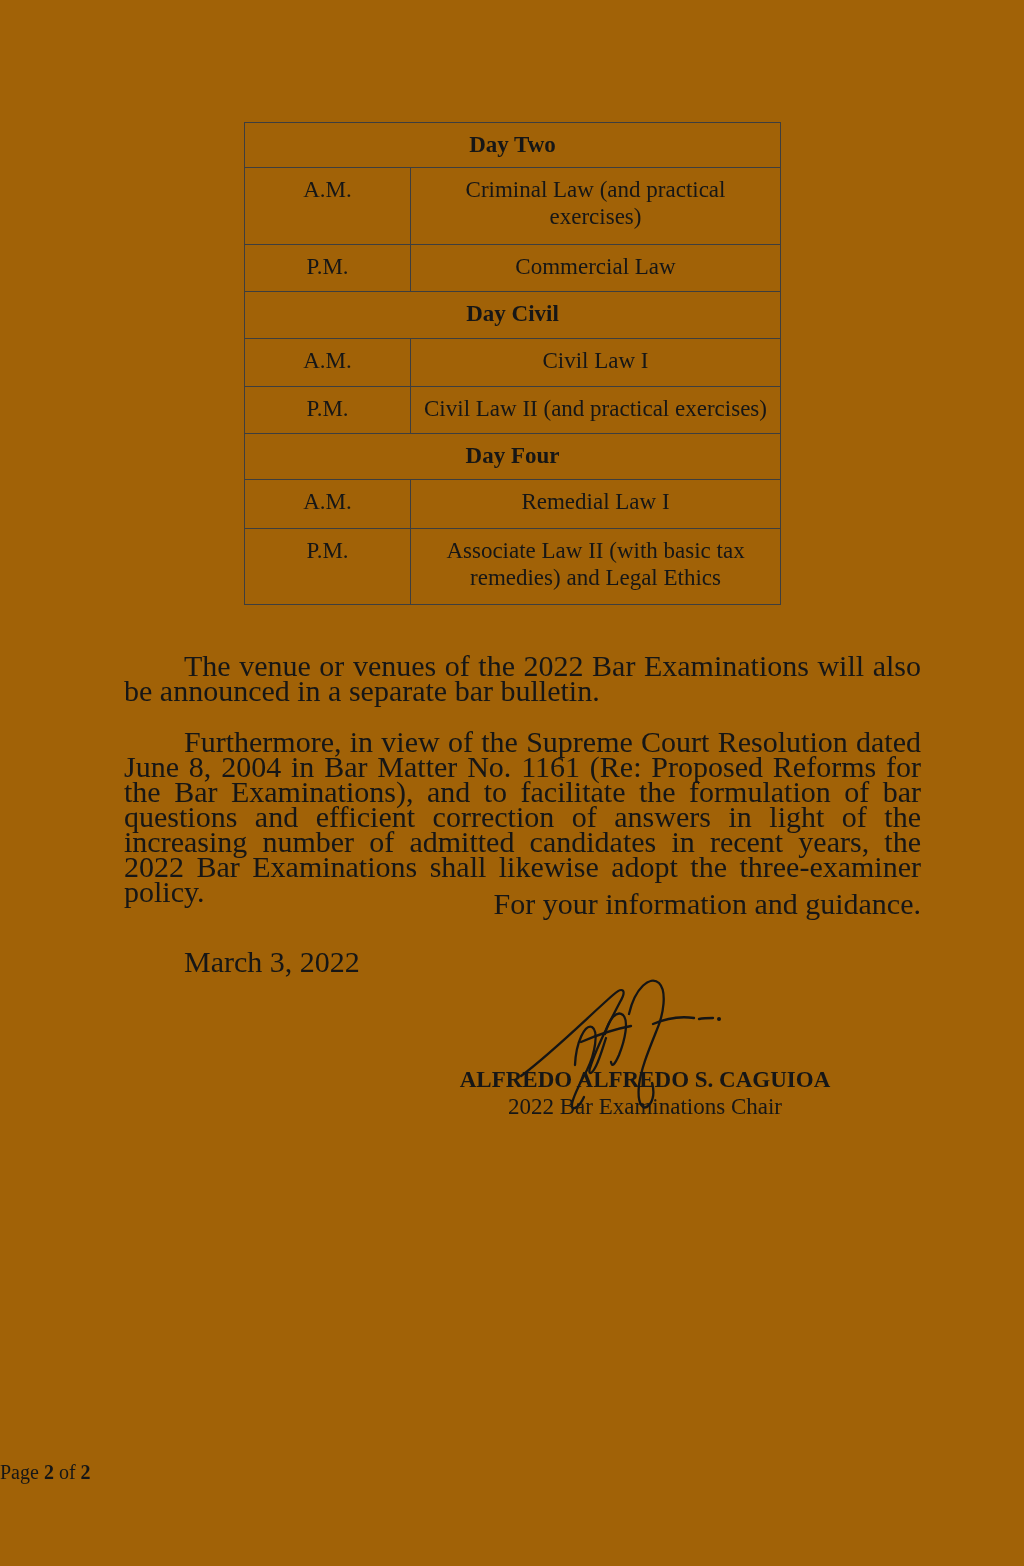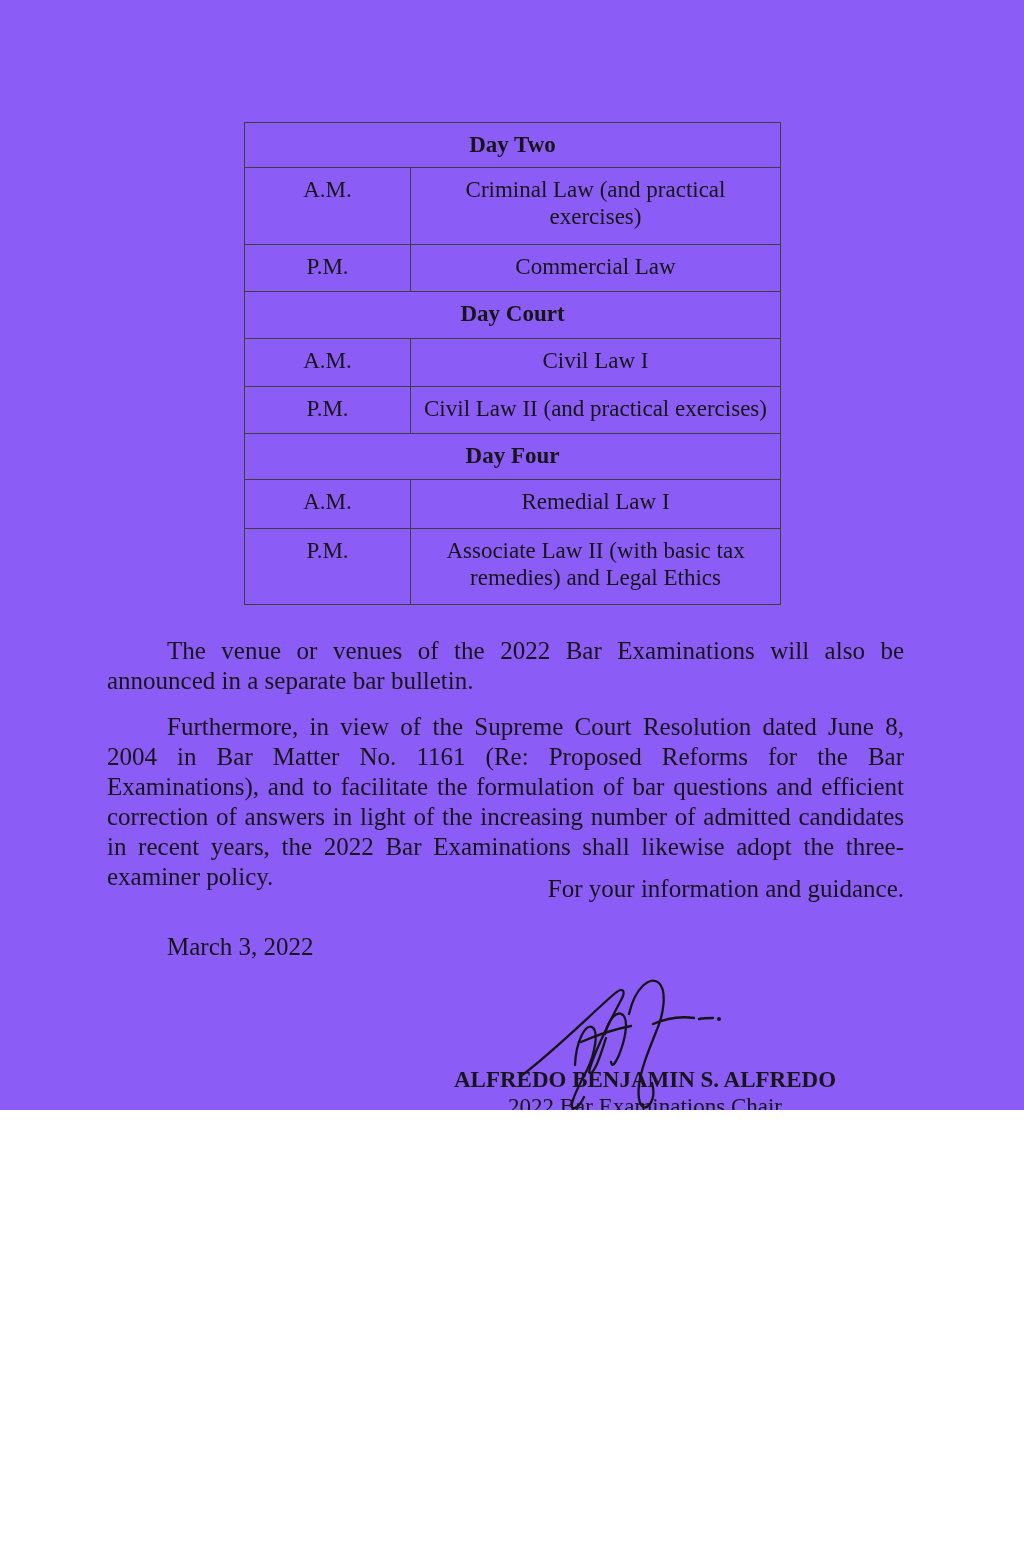--- a/index.html
+++ b/index.html
@@ -3,22 +3,22 @@
 <meta charset="utf-8">
 <style>
   html, body {
     margin: 0;
     padding: 0;
     background: #ffffff;
   }
   .page {
     position: relative;
     width: 1024px;
-    height: 1110px;
-    background: #8b5cf6;
+    height: 1566px;
+    background: #a16207;
     font-family: "Liberation Serif", serif;
     color: #161616;
     overflow: hidden;
   }
 
   
   .schedule {
     position: absolute;
     left: 244px;
     top: 122px;
@@ -40,25 +40,25 @@
     font-weight: bold;
   }
   .col-time  { width: 166px; }
   .col-subj  { width: 370px; }
 
   
   .para {
     position: absolute;
     left: 107px;
     width: 797px;
-    font-size: 25px;
-    line-height: 30px;
+    font-size: 30px;
+    line-height: 25px;
     text-align: justify;
     text-indent: 60px;
-    margin: 0;
+    margin: 17px;
   }
 
   
   .sig-block {
     position: absolute;
     left: 345px;
     top: 1066px;
     width: 600px;
     text-align: center;
     font-size: 23px;
@@ -102,21 +102,21 @@
       </tr>
       <tr style="height:77px">
         <td>A.M.</td>
         <td>Criminal Law (and practical exercises)</td>
       </tr>
       <tr style="height:47px">
         <td>P.M.</td>
         <td>Commercial Law</td>
       </tr>
       <tr style="height:47px">
-        <td colspan="2" class="day">Day Court</td>
+        <td colspan="2" class="day">Day Civil</td>
       </tr>
       <tr style="height:48px">
         <td>A.M.</td>
         <td>Civil Law I</td>
       </tr>
       <tr style="height:47px">
         <td>P.M.</td>
         <td>Civil Law II (and practical exercises)</td>
       </tr>
       <tr style="height:46px">
@@ -148,21 +148,21 @@
       <path d="M92,62 C96,46 104,38 110,43 C116,49 112,68 106,83 C102,92 99,96 98,90"></path>
       <path d="M68,70 C84,63 102,57 118,54"></path>
       <path d="M116,42 C122,16 137,3 146,11 C154,19 151,42 143,60 C135,80 128,97 126,113 C124,132 130,141 137,132 C141,126 141,118 139,111"></path>
       <path d="M140,52 C154,46 168,44 181,46"></path>
       <path d="M186,47 C191,46 196,46 200,46"></path>
     </g>
     <circle cx="206" cy="47" r="2" fill="#151515"></circle>
   </svg>
 
   <div class="sig-block">
-    <div class="sig-name">ALFREDO BENJAMIN S. ALFREDO</div>
+    <div class="sig-name">ALFREDO ALFREDO S. CAGUIOA</div>
     <div>2022 Bar Examinations Chair</div>
   </div>
 
   <div class="footer">
     <span>Page</span>
     <span class="pg-num">2</span>
     <span>of</span>
     <span class="pg-num">2</span>
   </div>
 

